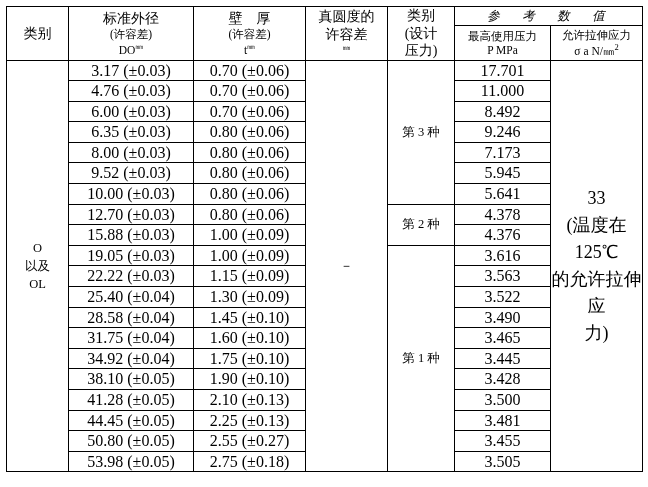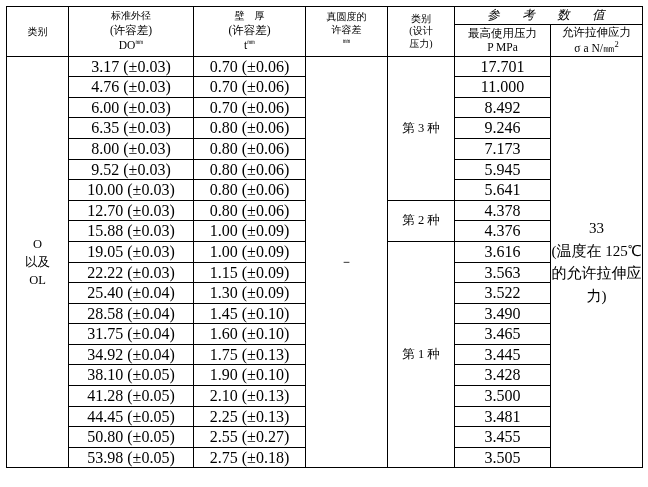--- a/index.html
+++ b/index.html
@@ -34,21 +34,21 @@
     padding: 0;
     font-weight: normal;
   }
   
   .hd {
     font-size: 12px;
     line-height: 1.25;
     padding: 2px 2px;
   }
   .hd-main {
-    font-size: 10px;
+    font-size: 14px;
   }
   .hd-sub {
     font-size: 11.5px;
   }
   .unit {
     font-size: 8px;
     vertical-align: super;
     letter-spacing: 0;
   }
   .ref-head {
@@ -63,21 +63,21 @@
     line-height: 1.1;
   }
   .cat-cell {
     font-size: 12.5px;
     line-height: 1.45;
   }
   .kind-cell {
     font-size: 12.5px;
   }
   .stress-cell {
-    font-size: 15px;
+    font-size: 18px;
     line-height: 1.5;
     padding: 0 4px;
     margin-top: 48px;
   }
   .dash {
     font-size: 13px;
   }
   .nowrap { white-space: nowrap; }
   .sup-small { font-size: 8.5px; vertical-align: super; }
 </style>
@@ -220,21 +220,21 @@
           <td class="data">1.45 (±0.10)</td>
           <td class="data">3.490</td>
         </tr>
         <tr>
           <td class="data">31.75 (±0.04)</td>
           <td class="data">1.60 (±0.10)</td>
           <td class="data">3.465</td>
         </tr>
         <tr>
           <td class="data">34.92 (±0.04)</td>
-          <td class="data">1.75 (±0.13)</td>
+          <td class="data">1.75 (±0.10)</td>
           <td class="data">3.445</td>
         </tr>
         <tr>
           <td class="data">38.10 (±0.05)</td>
           <td class="data">1.90 (±0.10)</td>
           <td class="data">3.428</td>
         </tr>
         <tr>
           <td class="data">41.28 (±0.05)</td>
           <td class="data">2.10 (±0.13)</td>

